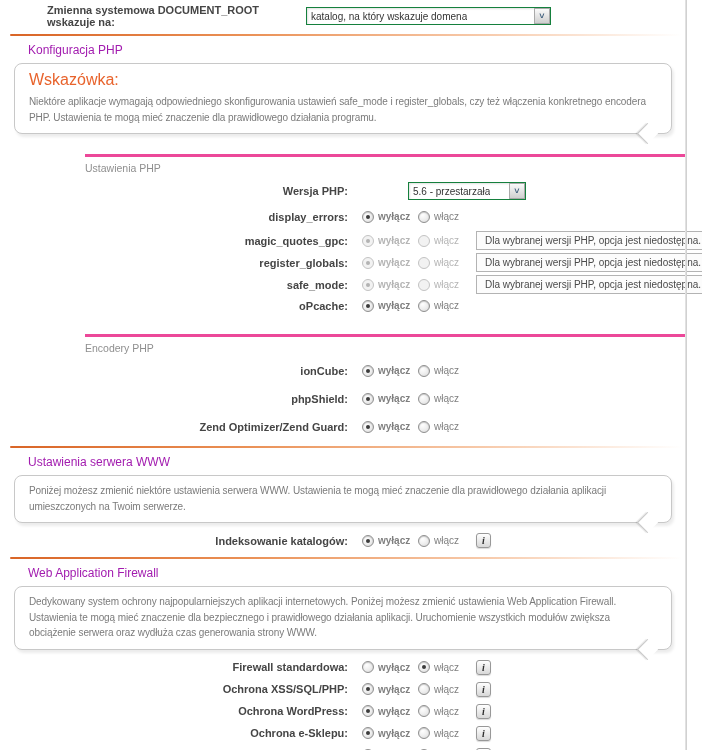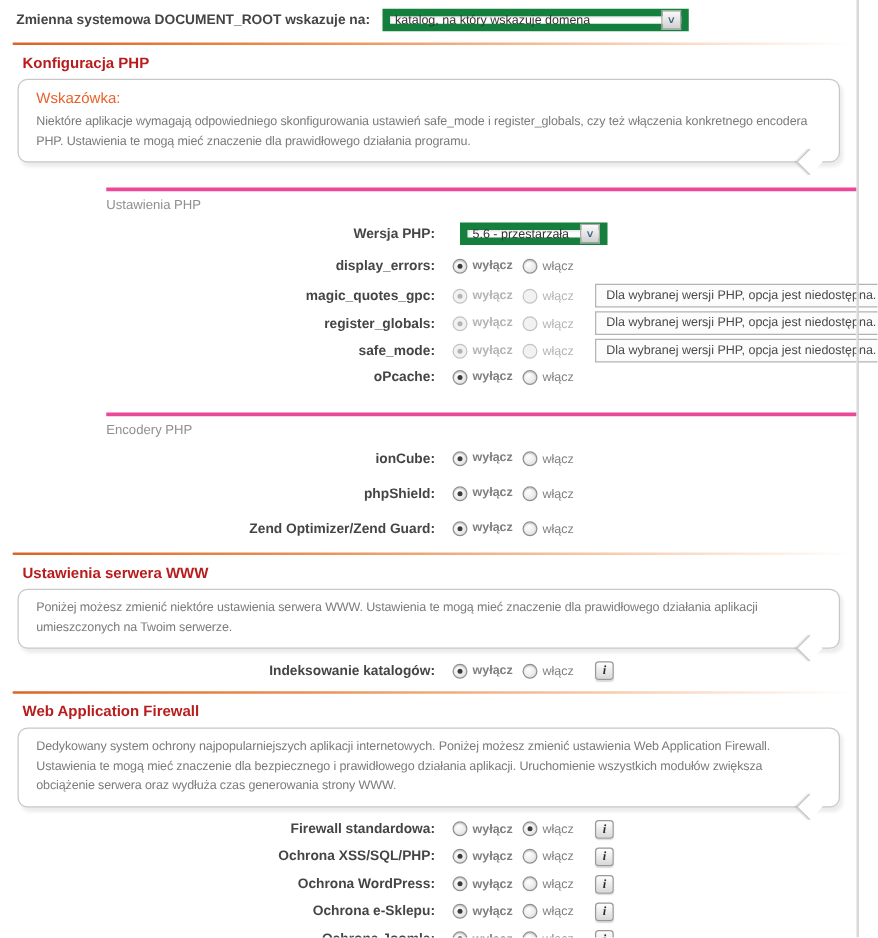--- a/index.html
+++ b/index.html
@@ -4,75 +4,75 @@
 <style>
   * { box-sizing: border-box; margin: 0; padding: 0; }
   html,body { background:#fff; }
   body { width:702px; height:750px; overflow:hidden; font-family:"Liberation Sans", sans-serif; }
   .page { position:relative; width:702px; height:750px; padding-top:6px; background:#fff; }
   .right-edge { position:absolute; top:0; bottom:0; right:15px; width:2px;
     background:linear-gradient(to right,#e9e9e9,#c9c9c9); }
 
   
   .top-row { display:flex; align-items:center; height:20px; }
-  .toplabel { display:inline-block; width:296px; text-align:right; font-size:11px; font-weight:bold; color:#454545; }
+  .toplabel { display:inline-block; width:296px; font-size:11px; font-weight:bold; color:#454545;padding-left:47px; }
   .select { display:inline-flex; align-items:center; justify-content:space-between; height:18px;
-    border:6px solid #15803d; background:#fff; font-size:10px; color:#333;
+    border:1px solid #15803d; background:#fff; font-size:10px; color:#333;
     padding-left:4px; box-shadow:inset 1px 1px 2px rgba(0,0,0,.12); margin-left:10px; }
   .sel-text { white-space:nowrap; overflow:hidden; }
   .sel-arrow { flex:none; width:16px; height:16px; margin-left:5px; border:1px solid #a9a9a9;
     background:linear-gradient(#fafafa,#cfcfcf); color:#41607e; font-size:9px; line-height:14px;
     text-align:center; font-weight:bold; }
   .w245 { width:245px; }
   .w118 { width:118px; margin-left:6px; }
 
   .hr-orange { height:2px; margin:8px 20px 0 10px; border-radius:1px;
     background:linear-gradient(to right,#d96527,#ea9055 35%,#f7c9a9 70%,rgba(255,255,255,0) 100%); }
 
-  h2 { font-size:12px; font-weight:bold; color:#b91c1c; margin:7px 0 0 18px; }
+  h2 { font-size:12px; font-weight:normal; color:#a21caf; margin:7px 0 0 28px; }
 
   .bubble { position:relative; margin:6px 30px 0 14px; border:1px solid #c8c8c8; border-radius:8px;
     padding:7px 14px 8px 14px; background:#fff; box-shadow:2px 3px 3px rgba(0,0,0,.08); }
-  .hint-title { color:#e8632c; font-size:12px; margin-bottom:5px; }
+  .hint-title { color:#e8632c; font-size:16px; margin-bottom:5px; }
   .hint-text { color:#7b7b7b; font-size:10px; line-height:1.55; letter-spacing:-0.1px; }
   .fold { position:absolute; right:16px; bottom:-8px; width:15px; height:15px; background:#fff;
     transform:rotate(45deg); border-left:1px solid #c4c4c4; border-bottom:1px solid #c4c4c4;
     box-shadow:-1px 1px 1px rgba(0,0,0,.12); }
 
   .group-header { margin:20px 16px 8px 85px; border-top:3px solid #ec4899; padding-top:5px;
     color:#8f8f8f; font-size:10.5px; }
 
   .row { display:flex; align-items:center; min-height:17px; margin-bottom:6px; }
   .row.has-note { margin-bottom:3px; }
   .flabel { flex:none; display:inline-block; width:358px; text-align:right; padding-right:10px;
     font-size:11px; font-weight:bold; color:#454545; }
   .fctrl { display:flex; align-items:center; padding-left:4px; }
   .ropt { display:inline-flex; align-items:center; }
   .ropt.off { width:56px;font-weight:bold; }
-  .ropt.on  { width:50px;align-items:flex-end; }
+  .ropt.on  { width:50px; }
   .radio { flex:none; width:12px; height:12px; border-radius:50%; border:1px solid #8f8f8f;
     background:radial-gradient(circle at 35% 30%, #ffffff 0%, #ededed 55%, #d3d3d3 100%);
     display:inline-block; position:relative; box-shadow:inset 0 1px 1px rgba(0,0,0,.18); }
   .radio.checked::after { content:''; position:absolute; left:3px; top:3px; width:4px; height:4px;
     border-radius:50%; background:#3c3c3c; }
   .rtext { margin-left:4px; font-size:10px; color:#7f7f7f; }
   .row.disabled .radio { border-color:#c3c3c3; background:#f2f2f2; box-shadow:none; }
   .row.disabled .radio.checked::after { background:#b3b3b3; }
   .row.disabled .rtext { color:#b5b5b5; }
 
   .note { border:1px solid #b3b3b3; background:#fcfcfc; padding:3px 8px; margin-left:8px;
     font-size:10px; color:#4a4a4a; white-space:nowrap; }
 
   .info { flex:none; display:inline-block; width:15px; height:15px; margin-left:8px; border:1px solid #989898;
     border-radius:3px; background:linear-gradient(#ffffff,#d8d8d8); color:#2e2e2e;
     font-size:10px; line-height:13px; text-align:center; font-weight:bold; font-style:italic;
     font-family:"Liberation Serif", serif; box-shadow:0 1px 1px rgba(0,0,0,.15); }
 
   .php-rows { margin-top:0; }
-  .ver-row { margin-bottom:8px; }
+  .ver-row { margin-bottom:8px;gap:40px; }
   .enc .row { margin-bottom:11px; }
   .idx-row { margin-top:9px; margin-bottom:4px; }
   .waf-rows { margin-top:9px; }
   .waf-rows .row { margin-bottom:5px; }
 </style>
 </head>
 <body>
 
 <div class="page">
   <div class="right-edge"></div>

